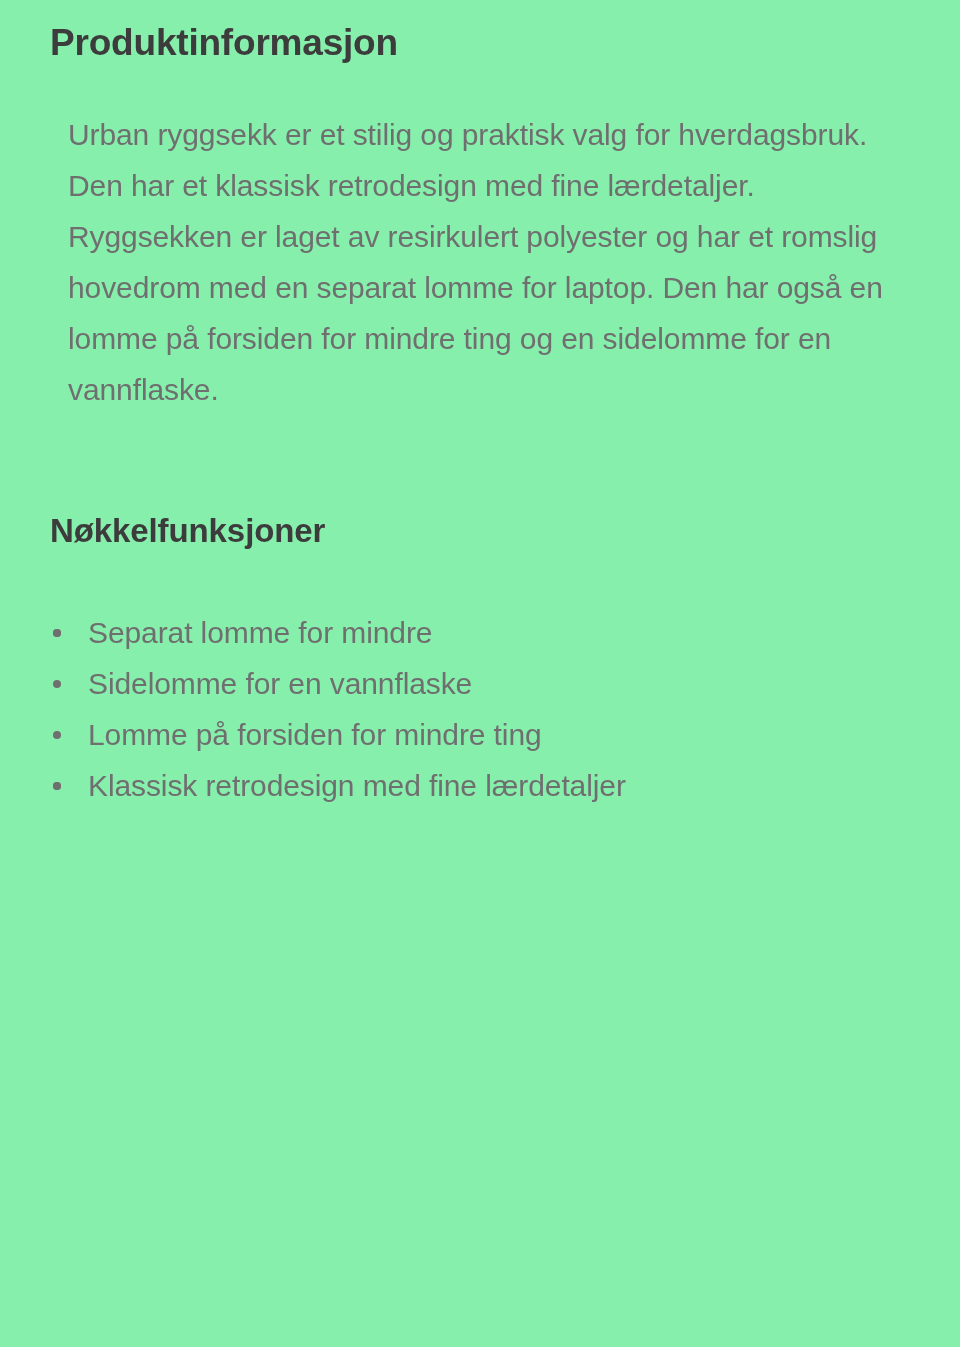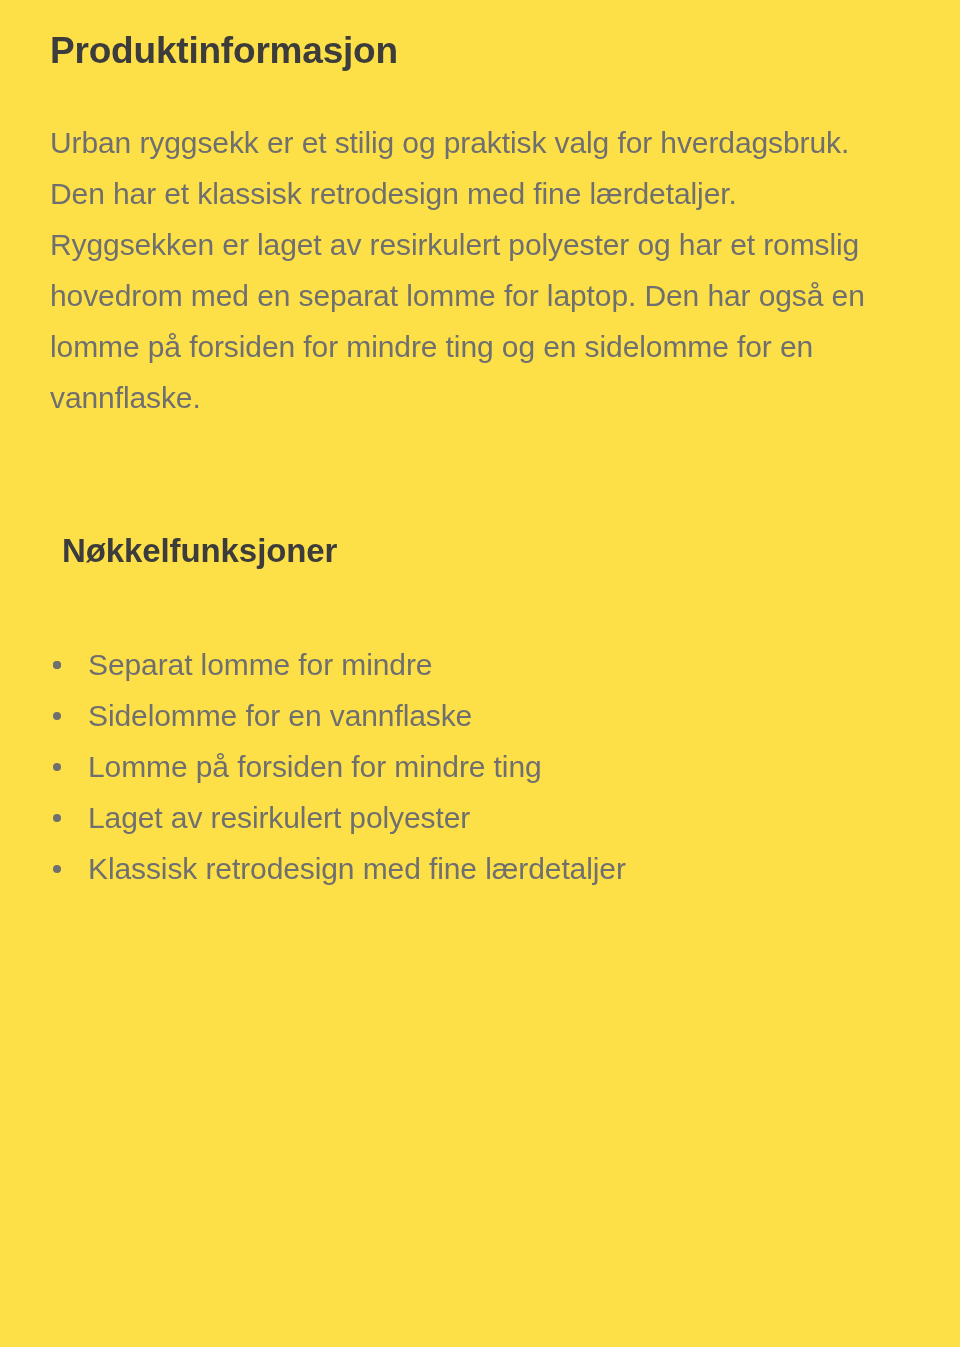--- a/index.html
+++ b/index.html
@@ -13,54 +13,54 @@
     background: #ffffff;
     font-family: "Liberation Sans", "DejaVu Sans", sans-serif;
     -webkit-font-smoothing: antialiased;
     overflow: hidden;
   }
 
   .page {
     box-sizing: border-box;
     width: 960px;
     height: 1347px;
-    padding: 28px 60px 0 50px;
-    background: #fde047;
+    padding: 20px 60px 0 50px;
+    background: #86efac;
   }
 
   .doc-title {
     font-size: 37px;
     line-height: 1.22;
     font-weight: 700;
     color: #3c3c3c;
     letter-spacing: -0.2px;
     margin: 0 0 44px 0;
   }
 
   .section-heading {
     font-size: 33px;
     line-height: 1.22;
     font-weight: 700;
     color: #3c3c3c;
     letter-spacing: -0.1px;
-    margin: 12px;
+    margin: 0;
   }
 
   .body-text {
     font-size: 30px;
     line-height: 51px;
     font-weight: 400;
     color: #6f6f6f;
     letter-spacing: -0.1px;
     margin: 0;
     max-width: 860px;
   }
 
   
-  .section-intro { margin-bottom: 0; }
+  .section-intro { margin-bottom: 0; margin-left: 18px; }
 
   .block-gap-large { height: 96px; }
   .block-gap-heading { height: 56px; }
   .block-gap-xlarge { height: 112px; }
   .block-gap-mid { height: 52px; }
 
   .feature-list {
     list-style: none;
     margin: 0;
     padding: 0;
@@ -117,21 +117,20 @@
     <li class="feature-item">
       <span class="bullet-dot"></span>
       <span class="feature-label">Sidelomme for en vannflaske</span>
     </li>
     <li class="feature-item">
       <span class="bullet-dot"></span>
       <span class="feature-label">Lomme på forsiden for mindre ting</span>
     </li>
     <li class="feature-item">
       <span class="bullet-dot"></span>
-      <span class="feature-label">Laget av resirkulert polyester</span>
     </li>
     <li class="feature-item">
       <span class="bullet-dot"></span>
       <span class="feature-label">Klassisk retrodesign med fine lærdetaljer</span>
     </li>
   </ul>
 
   <div class="block-gap-xlarge"></div>
 
 

